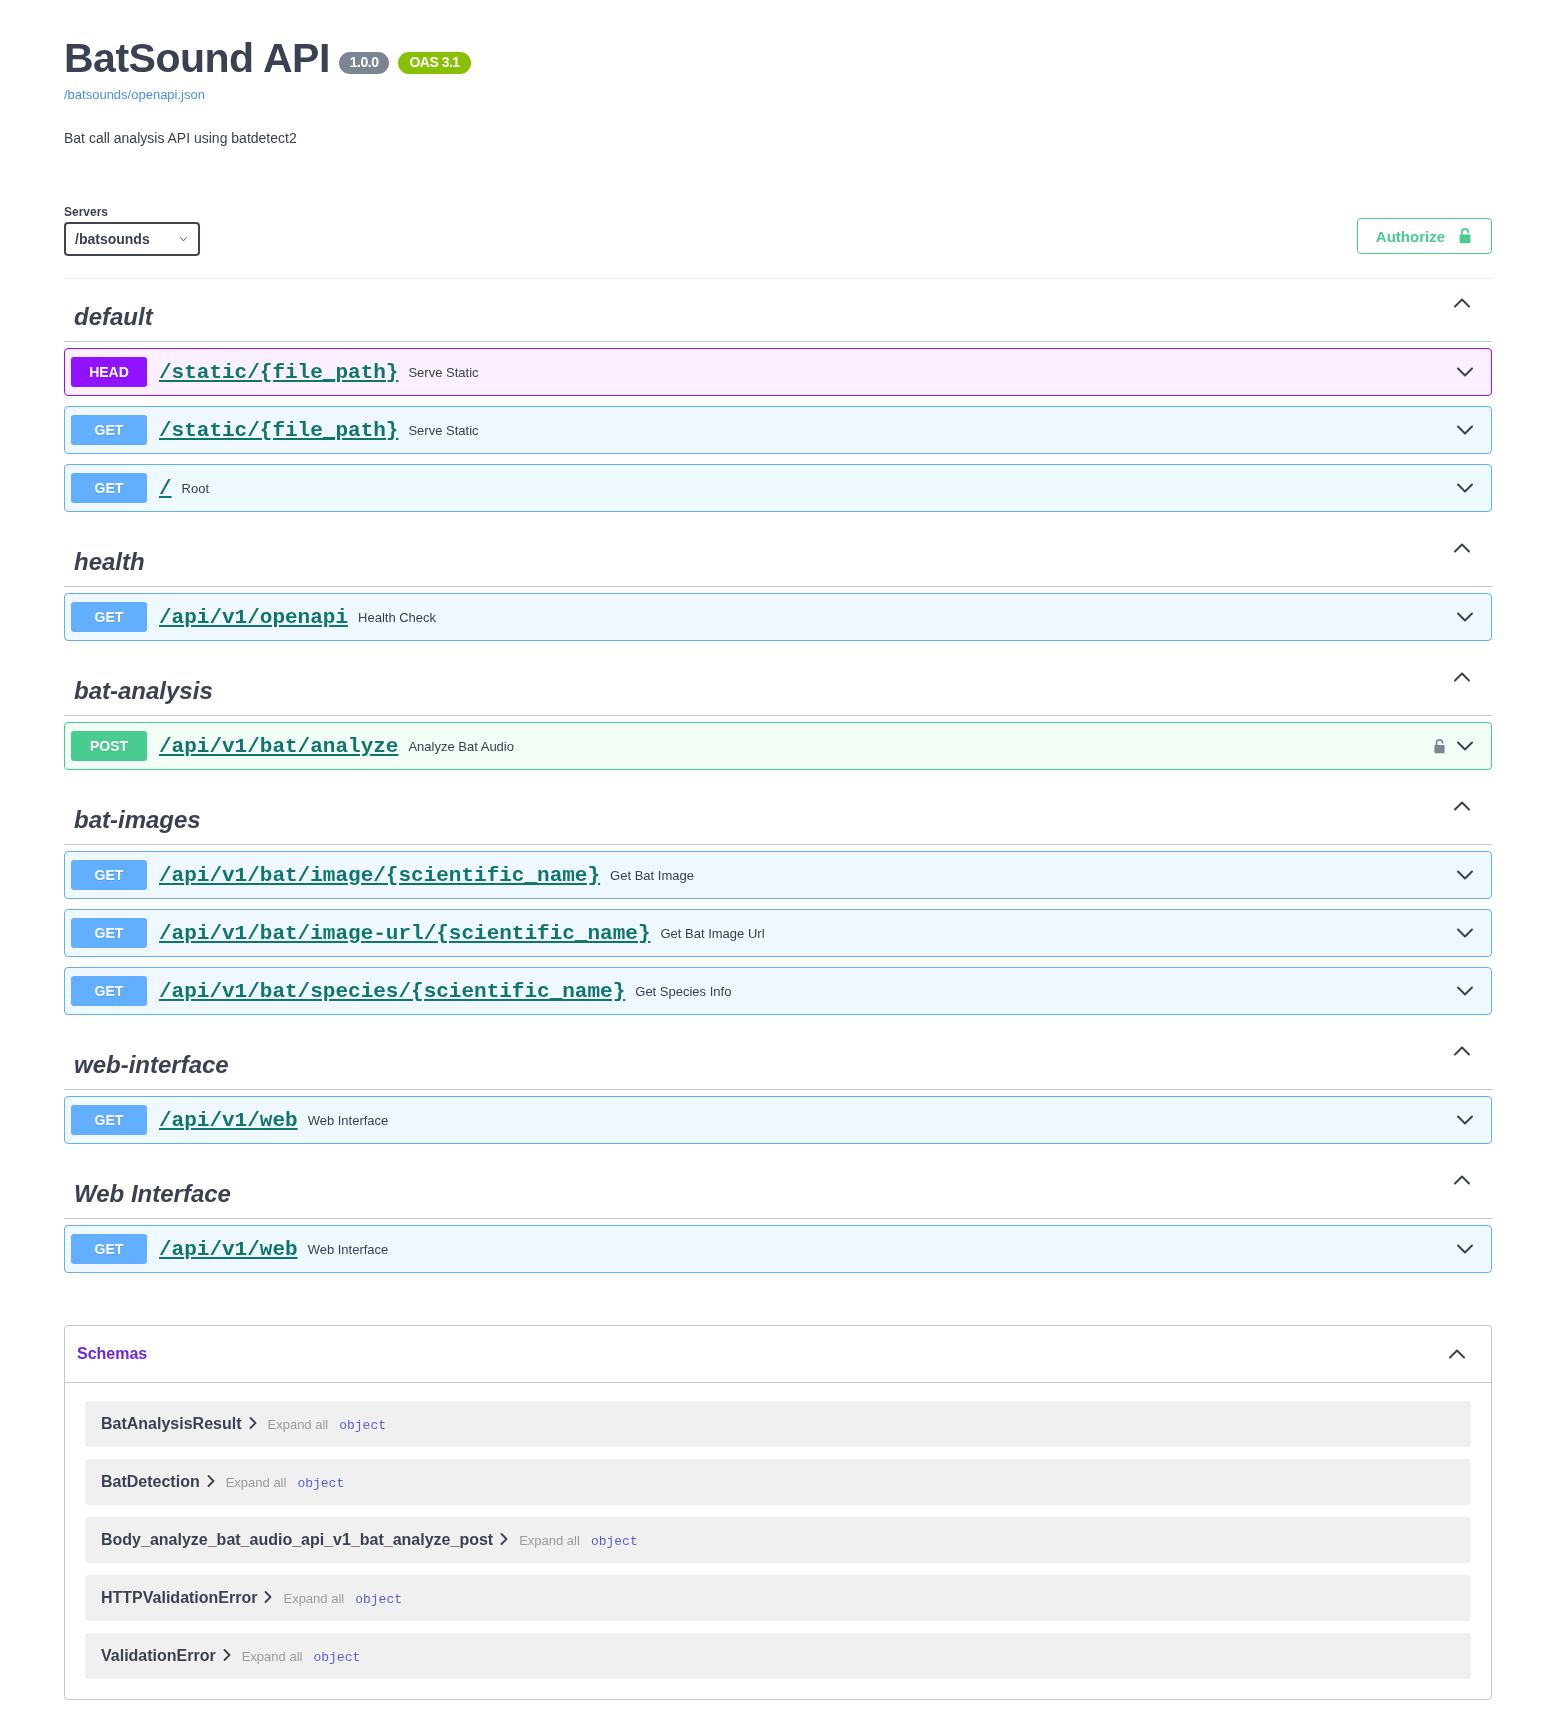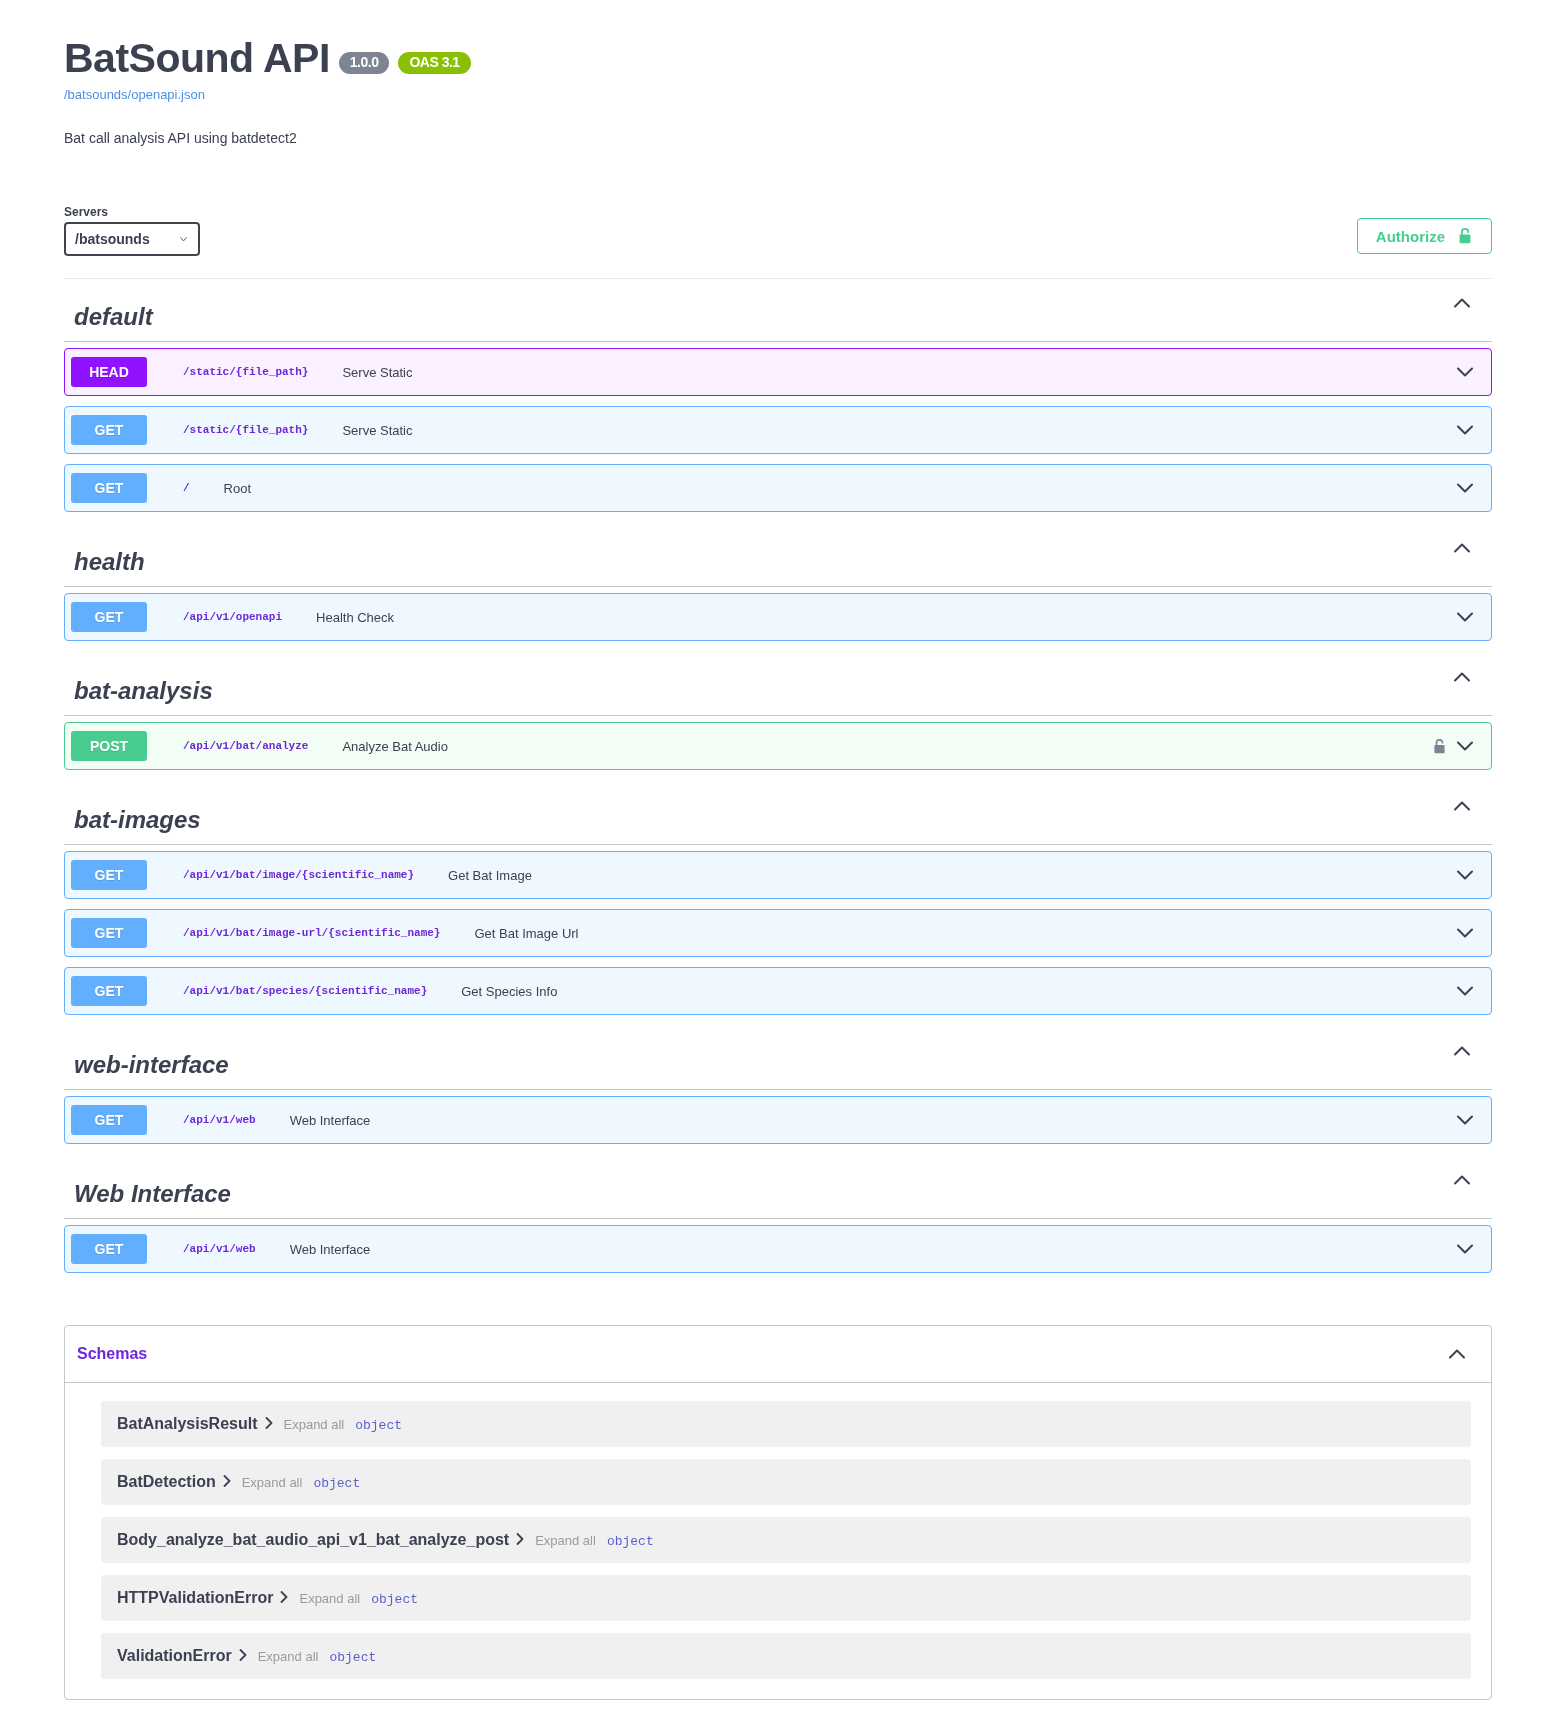--- a/index.html
+++ b/index.html
@@ -167,44 +167,44 @@
   
   .ops-list { padding: 6px 0 12px 0; }
   .op-row {
     display: flex;
     align-items: center;
     border-radius: 4px;
     margin: 0 0 10px 0;
     min-height: 48px;
     cursor: pointer;
     position: relative;
-    gap: 24px;
   }
   .op-row:last-child { margin-bottom: 0; }
 
   .op-method {
     flex: 0 0 auto;
     width: 76px;
     text-align: center;
     color: #ffffff;
     font-size: 14px;
     font-weight: bold;
     border-radius: 3px;
     padding: 7px 0;
     margin: 5px 0 5px 6px;
     font-family: "Liberation Sans", sans-serif;
     text-shadow: 0 1px 0 rgba(0,0,0,0.1);
   }
   .op-path {
     font-family: "Liberation Mono", "DejaVu Sans Mono", monospace;
-    font-size: 11px;
-    font-weight: bold;
-    color: #6d28d9;
+    font-size: 21px;
+    font-weight: bold;
+    color: #0f766e;
     padding: 0 0 0 12px;
     white-space: nowrap;
+    text-decoration: underline;
   }
   .op-summary {
     font-size: 13px;
     color: #3b4151;
     padding-left: 10px;
     flex: 1 1 auto;
     white-space: nowrap;
   }
   .op-right {
     display: flex;
@@ -246,21 +246,20 @@
   }
   .models-body { padding: 18px 20px 20px 20px; }
   .model-item {
     background: #f0f0f0;
     border-radius: 4px;
     padding: 14px 16px;
     margin-bottom: 12px;
     display: flex;
     align-items: baseline;
     cursor: pointer;
-    margin-left: 16px;
   }
   .model-item:last-child { margin-bottom: 0; }
   .model-name {
     font-size: 16px;
     font-weight: bold;
     color: #3b4151;
     font-family: "Liberation Sans", sans-serif;
   }
   .model-caret {
     margin-left: 7px;

